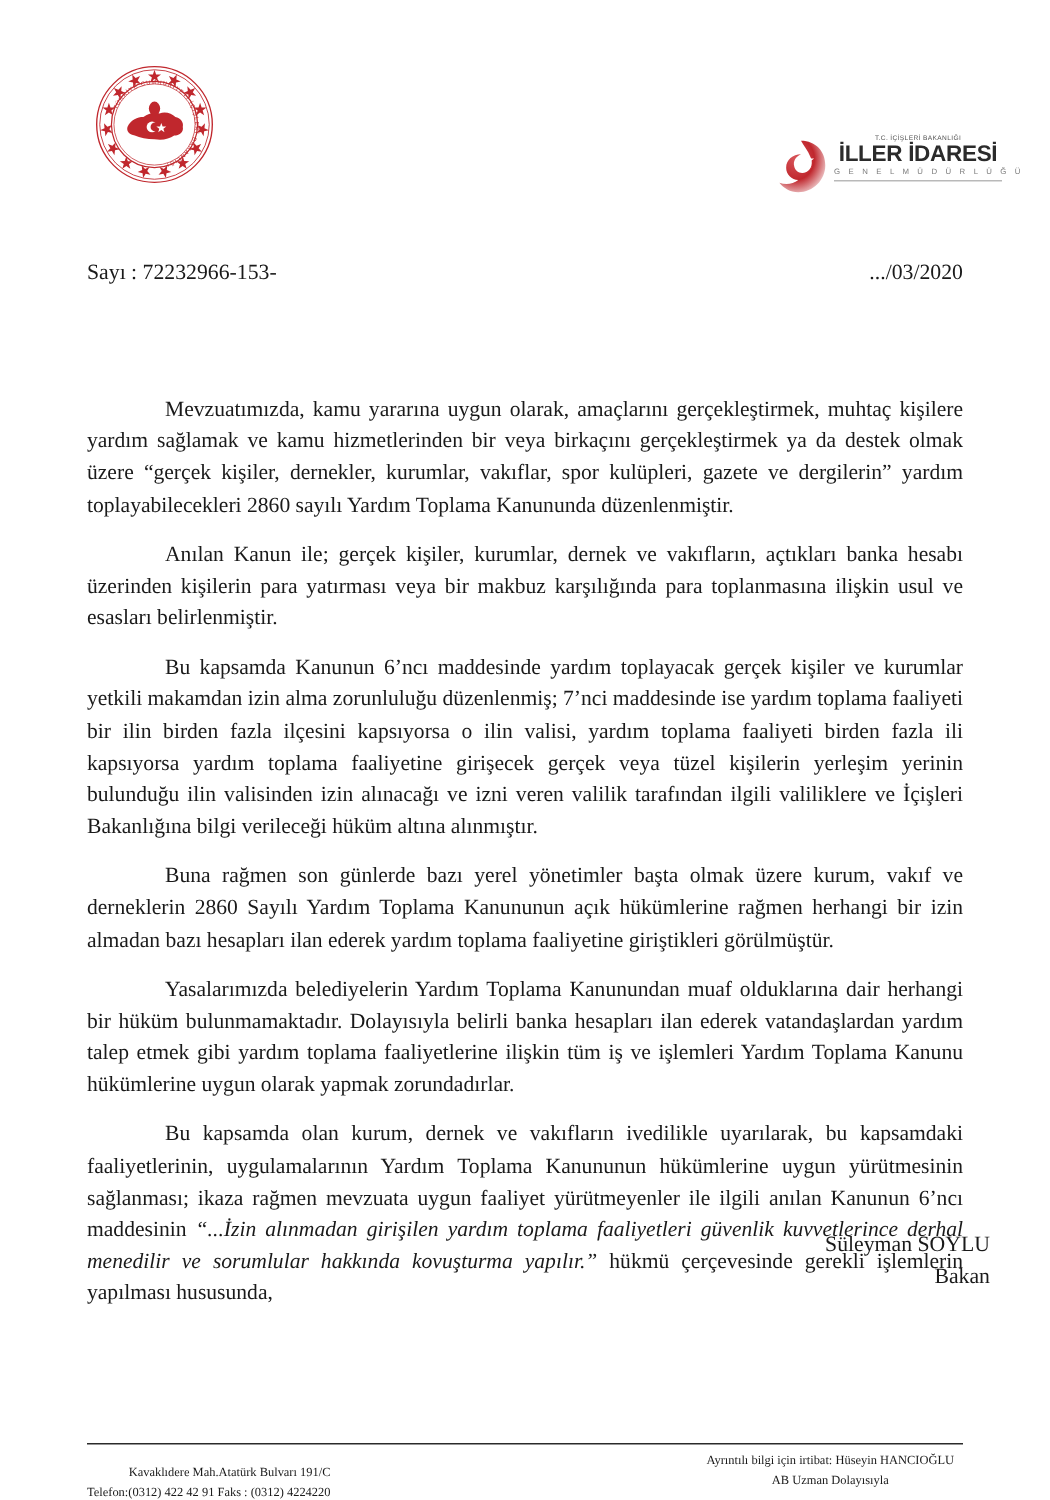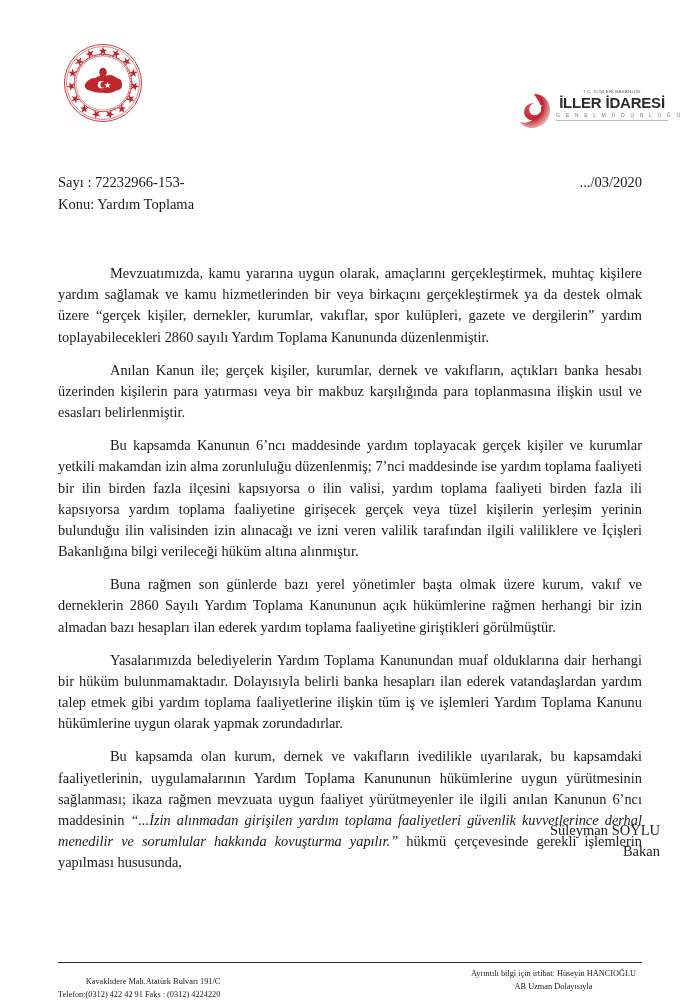--- a/index.html
+++ b/index.html
@@ -300,24 +300,20 @@
       </div>
     </div>
   </div>
 
   <div class="meta">
     <div class="meta-row">
       <span>Sayı</span>
       <span>: 72232966-153-</span>
       <span class="meta-date">.../03/2020</span>
     </div>
-    <div class="meta-row">
-      <span>Konu:</span>
-      <span>Yardım Toplama</span>
-    </div>
   </div>
 
   <div class="body-text">
     <p>Mevzuatımızda, kamu yararına uygun olarak, amaçlarını gerçekleştirmek, muhtaç kişilere yardım sağlamak ve kamu hizmetlerinden bir veya birkaçını gerçekleştirmek ya da destek olmak üzere “gerçek kişiler, dernekler, kurumlar, vakıflar, spor kulüpleri, gazete ve dergilerin” yardım toplayabilecekleri 2860 sayılı Yardım Toplama Kanununda düzenlenmiştir.</p>
     <p>Anılan Kanun ile; gerçek kişiler, kurumlar, dernek ve vakıfların, açtıkları banka hesabı üzerinden kişilerin para yatırması veya bir makbuz karşılığında para toplanmasına ilişkin usul ve esasları belirlenmiştir.</p>
     <p>Bu kapsamda Kanunun 6’ncı maddesinde yardım toplayacak gerçek kişiler ve kurumlar yetkili makamdan izin alma zorunluluğu düzenlenmiş; 7’nci maddesinde ise yardım toplama faaliyeti bir ilin birden fazla ilçesini kapsıyorsa o ilin valisi, yardım toplama faaliyeti birden fazla ili kapsıyorsa yardım toplama faaliyetine girişecek gerçek veya tüzel kişilerin yerleşim yerinin bulunduğu ilin valisinden izin alınacağı ve izni veren valilik tarafından ilgili valiliklere ve İçişleri Bakanlığına bilgi verileceği hüküm altına alınmıştır.</p>
     <p>Buna rağmen son günlerde bazı yerel yönetimler başta olmak üzere kurum, vakıf ve derneklerin 2860 Sayılı Yardım Toplama Kanununun açık hükümlerine rağmen herhangi bir izin almadan bazı hesapları ilan ederek yardım toplama faaliyetine giriştikleri görülmüştür.</p>
     <p>Yasalarımızda belediyelerin Yardım Toplama Kanunundan muaf olduklarına dair herhangi bir hüküm bulunmamaktadır. Dolayısıyla belirli banka hesapları ilan ederek vatandaşlardan yardım talep etmek gibi yardım toplama faaliyetlerine ilişkin tüm iş ve işlemleri Yardım Toplama Kanunu hükümlerine uygun olarak yapmak zorundadırlar.</p>
     <p><span>Bu kapsamda olan kurum, dernek ve vakıfların ivedilikle uyarılarak, bu kapsamdaki faaliyetlerinin, uygulamalarının Yardım Toplama Kanununun hükümlerine uygun yürütmesinin sağlanması; ikaza rağmen mevzuata uygun faaliyet yürütmeyenler ile ilgili anılan Kanunun 6’ncı maddesinin </span><span class="quote-italic">“...İzin alınmadan girişilen yardım toplama faaliyetleri güvenlik kuvvetlerince derhal menedilir ve sorumlular hakkında kovuşturma yapılır.”</span><span>  hükmü çerçevesinde gerekli işlemlerin yapılması hususunda,</span></p>
   </div>

